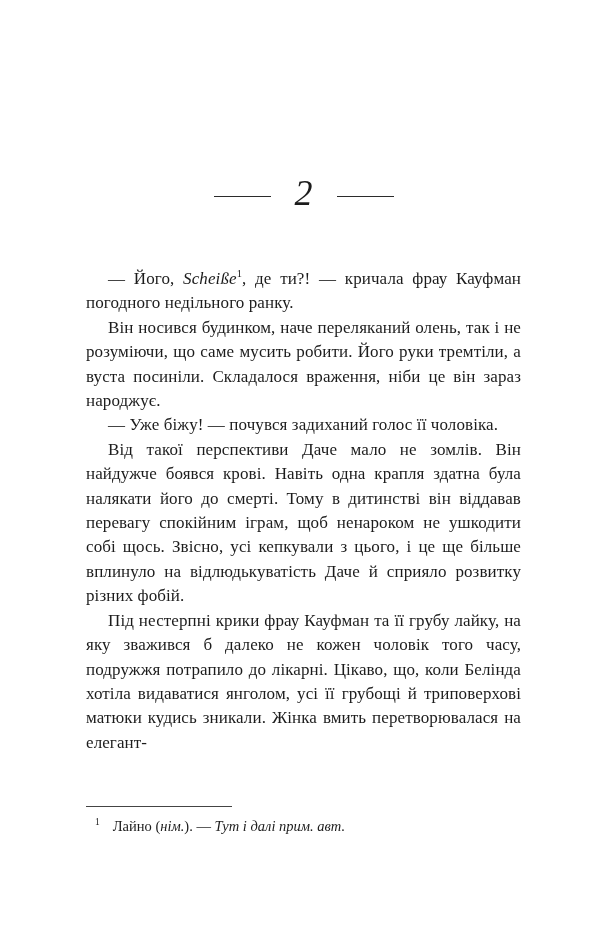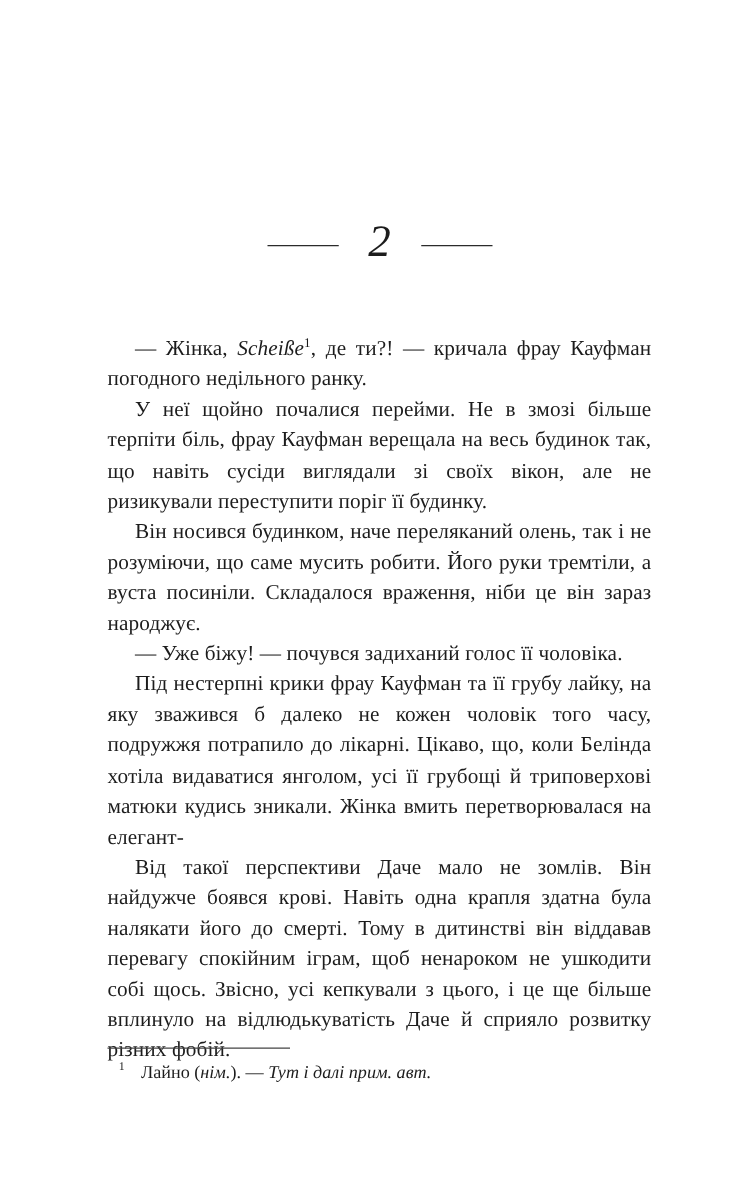--- a/index.html
+++ b/index.html
@@ -53,21 +53,21 @@
   }
   sup.fnref {
     font-size: 10.5px;
     line-height: 0;
     vertical-align: super;
   }
   .footnotes {
     position: absolute;
     left: 86px;
     right: 79px;
-    top: 838px;
+    top: 806px;
   }
   .footnote-rule {
     width: 146px;
     height: 1px;
     background: #444444;
     margin-bottom: 9px;
   }
   .footnote {
     margin: 0;
     font-size: 14.5px;
@@ -89,32 +89,31 @@
 <div class="page">
 
   <header class="chapter-header">
     <span class="rule"></span>
     <span class="chapter-number">2</span>
     <span class="rule"></span>
   </header>
 
   <main class="body-text">
 
-    <p><span>— Жінка, </span><i>Scheiße</i><sup class="fnref">1</sup><span>, де ти?! — кричала фрау Кауфман погодного недільного ранку.</span></p>
+    <p><span>— Його, </span><i>Scheiße</i><sup class="fnref">1</sup><span>, де ти?! — кричала фрау Кауфман погодного недільного ранку.</span></p>
 
-    <p>У неї щойно почалися перейми. Не в змозі більше терпіти біль, фрау Кауфман верещала на весь будинок так, що навіть сусіди виглядали зі своїх вікон, але не ризикували переступити поріг її будинку.</p>
 
     <p>Він носився будинком, наче переляканий олень, так і не розуміючи, що саме мусить робити. Його руки тремтіли, а вуста посиніли. Складалося враження, ніби це він зараз народжує.</p>
 
     <p>— Уже біжу! — почувся задиханий голос її чоловіка.</p>
 
 
+    <p>Від такої перспективи Даче мало не зомлів. Він найдужче боявся крові. Навіть одна крапля здатна була налякати його до смерті. Тому в дитинстві він віддавав перевагу спокійним іграм, щоб ненароком не ушкодити собі щось. Звісно, усі кепкували з цього, і це ще більше вплинуло на відлюдькуватість Даче й сприяло розвитку різних фобій.</p>
+
     <p>Під нестерпні крики фрау Кауфман та її грубу лайку, на яку зважився б далеко не кожен чоловік того часу, подружжя потрапило до лікарні. Цікаво, що, коли Белінда хотіла видаватися янголом, усі її грубощі й триповерхові матюки кудись зникали. Жінка вмить перетворювалася на елегант-</p>
-
-    <p>Від такої перспективи Даче мало не зомлів. Він найдужче боявся крові. Навіть одна крапля здатна була налякати його до смерті. Тому в дитинстві він віддавав перевагу спокійним іграм, щоб ненароком не ушкодити собі щось. Звісно, усі кепкували з цього, і це ще більше вплинуло на відлюдькуватість Даче й сприяло розвитку різних фобій.</p>
 
   </main>
 
   <footer class="footnotes">
     <div class="footnote-rule"></div>
 
     <p class="footnote"><span class="fn-num">1</span><span>Лайно (</span><i>нім.</i><span>). — </span><i>Тут і далі прим. авт.</i></p>
 
   </footer>
 

